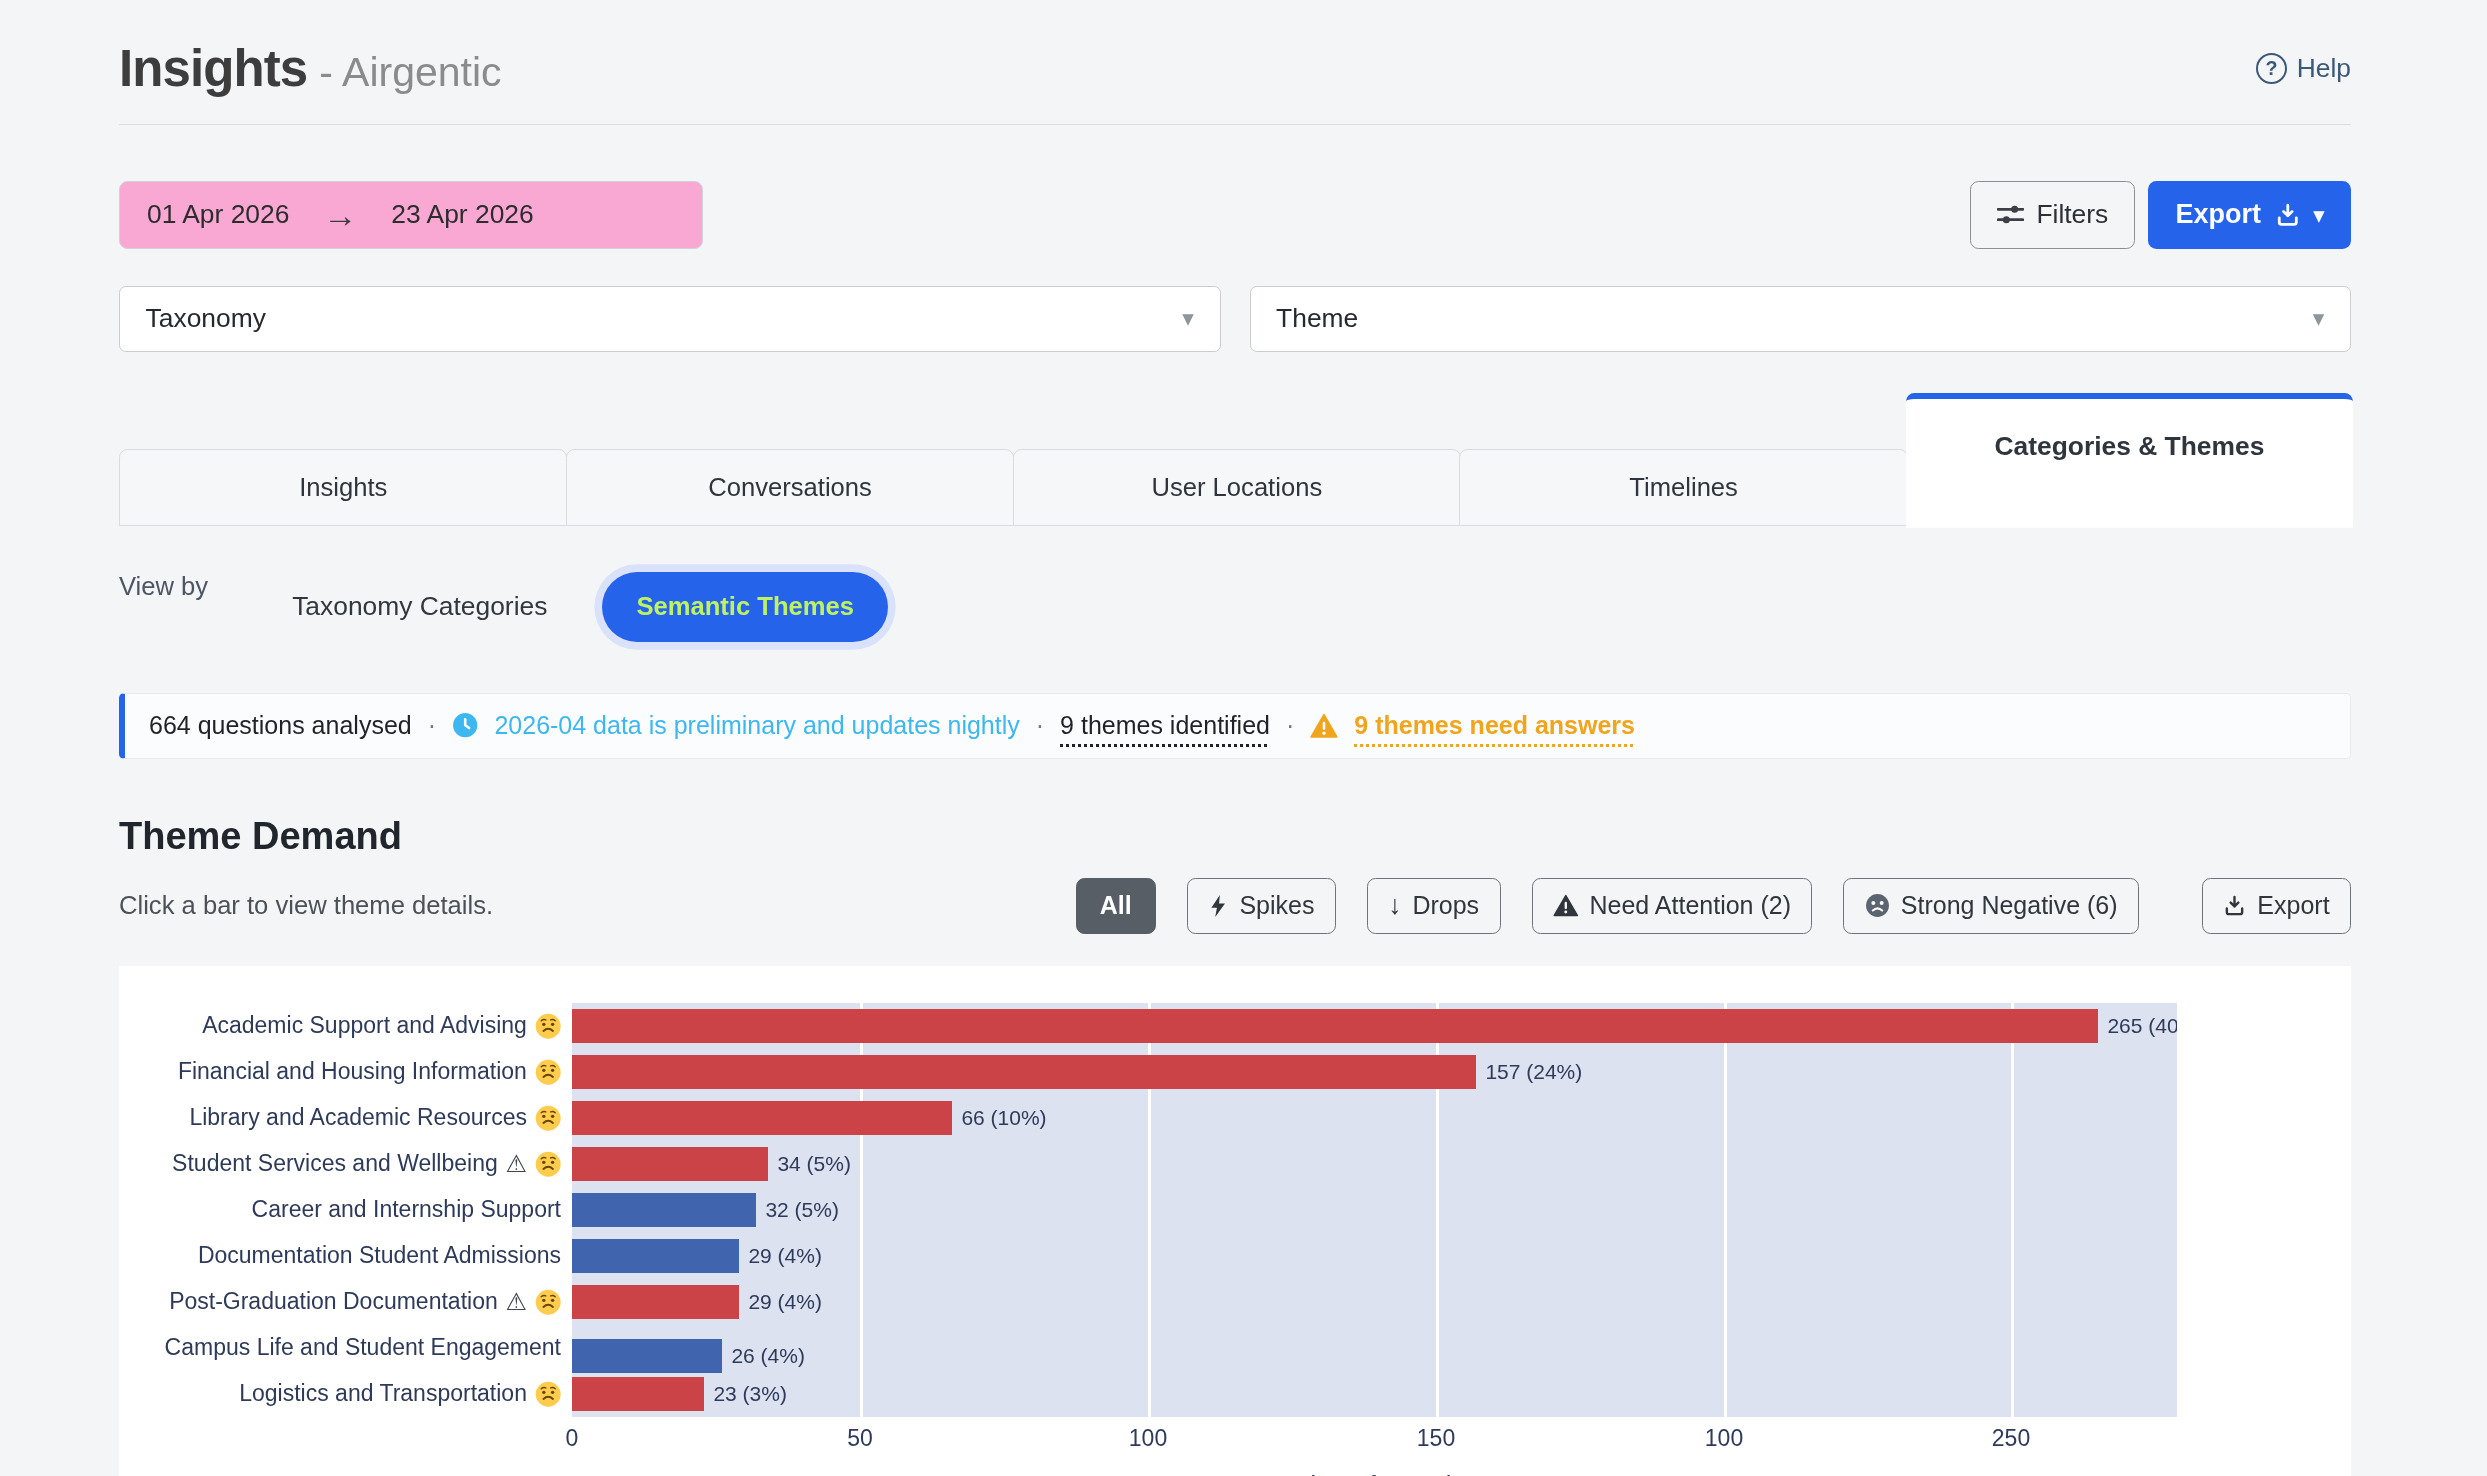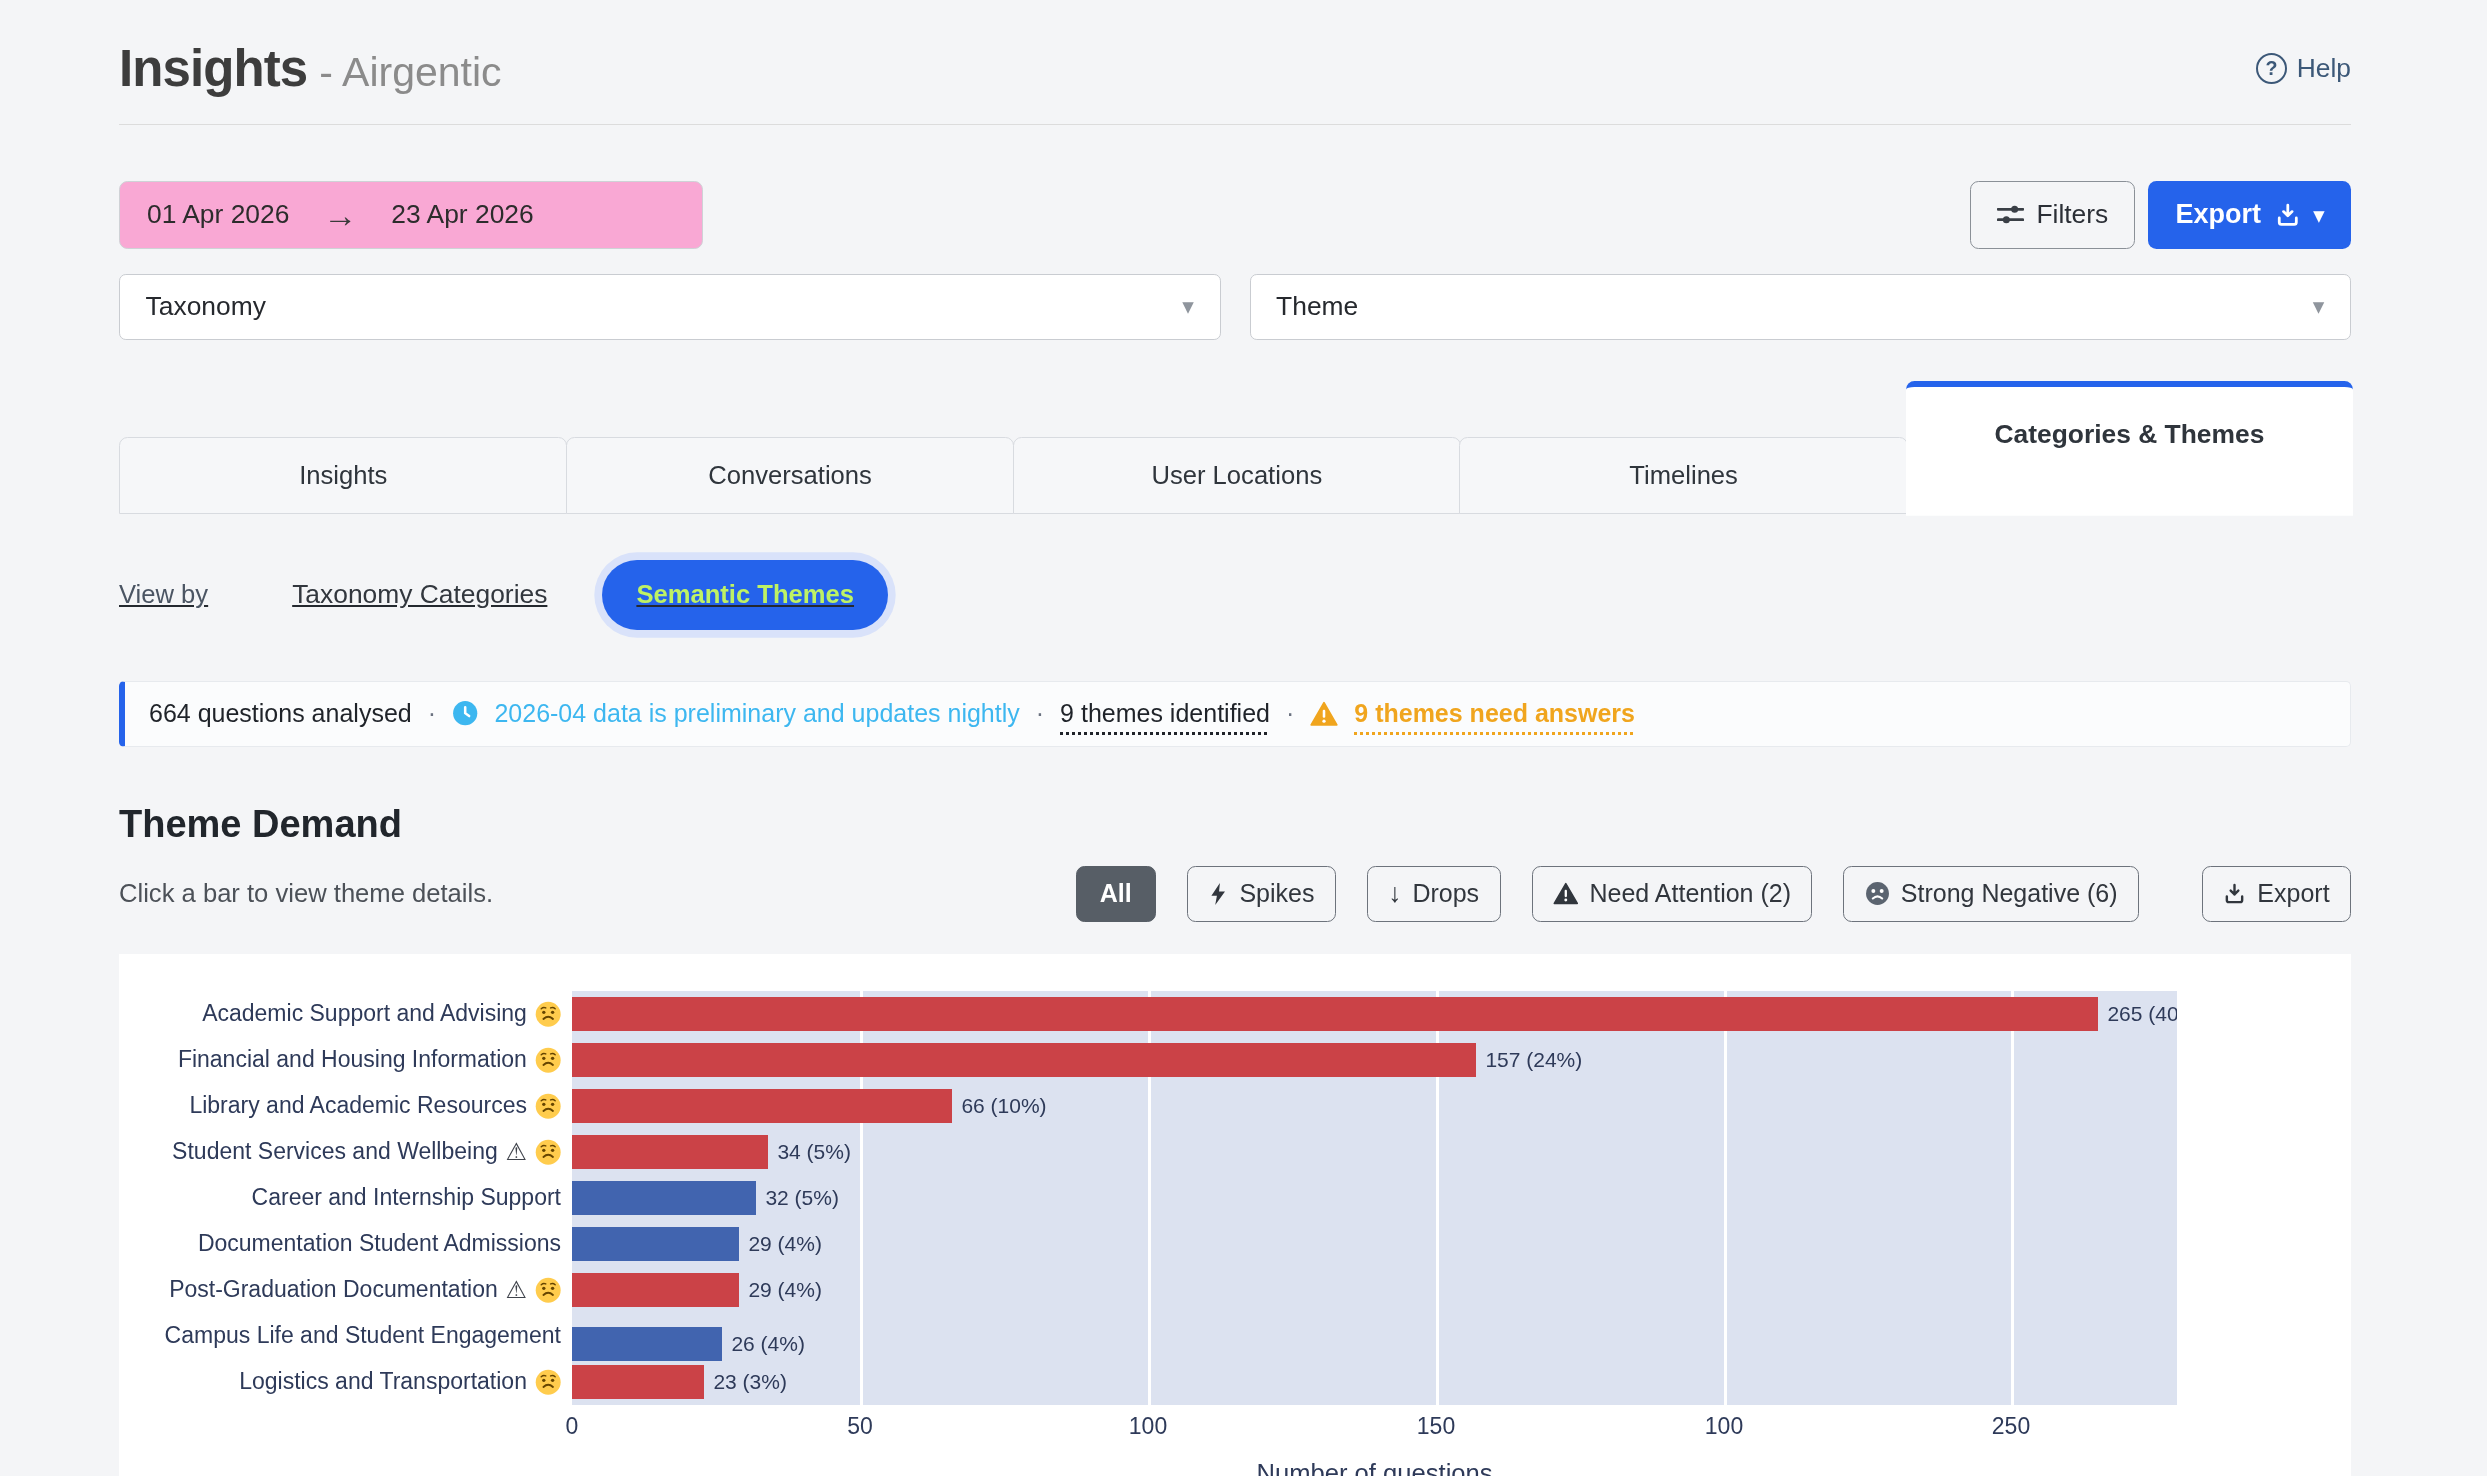--- a/index.html
+++ b/index.html
@@ -28,36 +28,36 @@
   .date-range { width:584px; height:68px; background:#f9a8d4; border:1.7px solid #cfd2d6; border-radius:8.5px;
     display:flex; align-items:center; padding:0 27px; gap:34px; font-size:26.4px; color:#2c2c2c; }
   .date-arrow { font-size:34px; color:#3a3a3a; line-height:1; }
   .right-controls { display:flex; gap:13.6px; align-items:center; }
   .btn-filters { height:68px; padding:0 25.6px; border:1.7px solid #8a9097; border-radius:8.5px; background:transparent;
     display:flex; align-items:center; gap:12.8px; font-size:26.4px; color:#2b2f36; font-weight:500; cursor:pointer; }
   .btn-export { height:68px; padding:0 27px; background:var(--accent,#2563eb); color:#fff; border:none; border-radius:8.5px;
     display:flex; align-items:center; gap:13.6px; font-size:27px; font-weight:700; cursor:pointer; }
   .btn-export .caret { color:#fff; font-size:20.4px; }
 
-  .selects-row { margin-top:25px; display:flex; gap:29px; }
+  .selects-row { margin-top:37px; display:flex; gap:29px; }
   .select { flex:1; height:66px; background:#fff; border:1.7px solid #c9ccd1; border-radius:6.8px;
     display:flex; align-items:center; justify-content:space-between; padding:0 25.6px; font-size:26.4px; color:#26292e; cursor:pointer; }
   .caret { color:#8f959d; font-size:23px; }
 
   
   .tabs { margin-top:41px; display:flex; align-items:flex-end; }
   .tab { flex:1; height:77px; display:flex; align-items:center; justify-content:center;
     font-size:25.6px; color:#2f353c; background:#f6f7f9; border:1.7px solid #d8dbe0;
     border-radius:8.5px 8.5px 0 0; margin-right:-1.7px; cursor:pointer; }
   .tab.active { background:#fff; border:none; border-top:6.8px solid var(--accent,#2563eb);
     height:133px; font-weight:700; font-size:26.4px; align-items:flex-start; padding-top:32px;
     border-radius:8.5px 8.5px 0 0; z-index:2; box-shadow:0 1.7px 0 #fff; }
 
   
-  .viewby-row { margin-top:46px; display:flex; align-items:center;text-decoration:underline; }
+  .viewby-row { margin-top:46px; display:flex; align-items:flex-start; }
   .viewby-label { font-size:25.6px; color:#4b5563; }
   .viewby-opt { font-size:26.4px; color:#32373e; margin-left:78px; cursor:pointer; background:none; border:none;
     font-family:inherit; }
   .viewby-pill { margin-left:49px; height:70px; padding:0 34px; background:var(--accent,#2563eb);
     border-radius:37px; color:#bef264; font-size:25.6px; font-weight:700; display:flex; align-items:center;
     box-shadow:0 0 0 7.7px #d9e2fa; border:none; cursor:pointer; font-family:inherit; }
 
   
   .info-bar { margin-top:51px; height:66px; background:#fbfcfd; border:0.9px solid #e7eaee;
     border-left:6.8px solid var(--accent,#2563eb); border-radius:5.1px;

